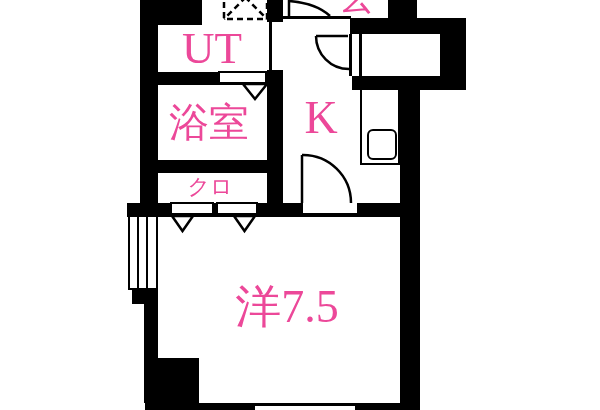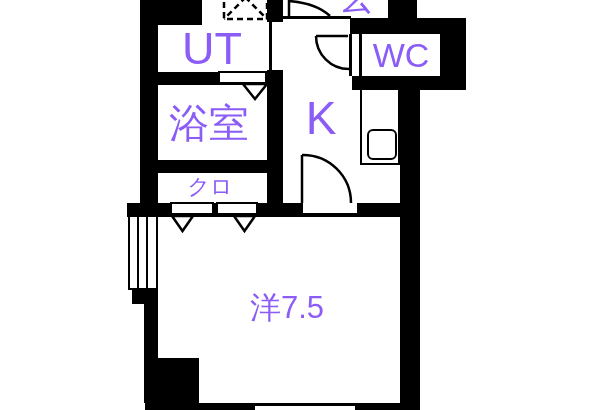--- a/index.html
+++ b/index.html
@@ -9,24 +9,24 @@
     background:#ffffff;
     overflow:hidden;
     font-family:"Liberation Sans","DejaVu Sans",sans-serif;
   }
   .wall{position:absolute;background:#000000;}
   .whitebox{position:absolute;background:#ffffff;}
   .thinline{position:absolute;background:#000000;}
   .opening{position:absolute;background:#ffffff;border:2px solid #000000;box-sizing:border-box;}
   .fixture{position:absolute;background:#ffffff;border:2.5px solid #000000;box-sizing:border-box;}
   .label{
-    position:absolute;color:#8b5cf6;
+    position:absolute;color:#ec4899;
     transform:translate(-50%,-50%);
     white-space:nowrap;line-height:1;
-    font-family:Liberation Sans, sans-serif;
+    font-family:Liberation Serif, serif;
   }
   svg.overlay{position:absolute;left:0;top:0;pointer-events:none;}
   .winline{position:absolute;background:#000000;}
 </style>
 </head>
 <body>
 
 <div id="plan">
 
   <div class="wall" style="left:140px;top:0;width:62px;height:25px;"></div>
@@ -96,17 +96,16 @@
 
     <polygon points="243,84 267,84 255,99" fill="#fff" stroke="#000" stroke-width="2.5"></polygon>
     <polygon points="172,216 193,216 182.5,231" fill="#fff" stroke="#000" stroke-width="2.5"></polygon>
     <polygon points="234,216 255,216 244.5,231" fill="#fff" stroke="#000" stroke-width="2.5"></polygon>
   </svg>
 
   <div class="label" style="left:212px;top:48px;font-size:45px;">UT</div>
   <div class="label" style="left:209px;top:123px;font-size:40px;">浴室</div>
   <div class="label" style="left:210px;top:187px;font-size:22px;">クロ</div>
   <div class="label" style="left:321px;top:118px;font-size:46px;">K</div>
-  <div class="label" style="left:401px;top:55px;font-size:34px;">WC</div>
-  <div class="label" style="left:287px;top:307px;font-size:31px;">洋7.5</div>
+  <div class="label" style="left:287px;top:307px;font-size:46px;">洋7.5</div>
   <div class="label" style="left:356px;top:-3px;font-size:36px;">玄</div>
 
 </div>
 
 </body></html>

